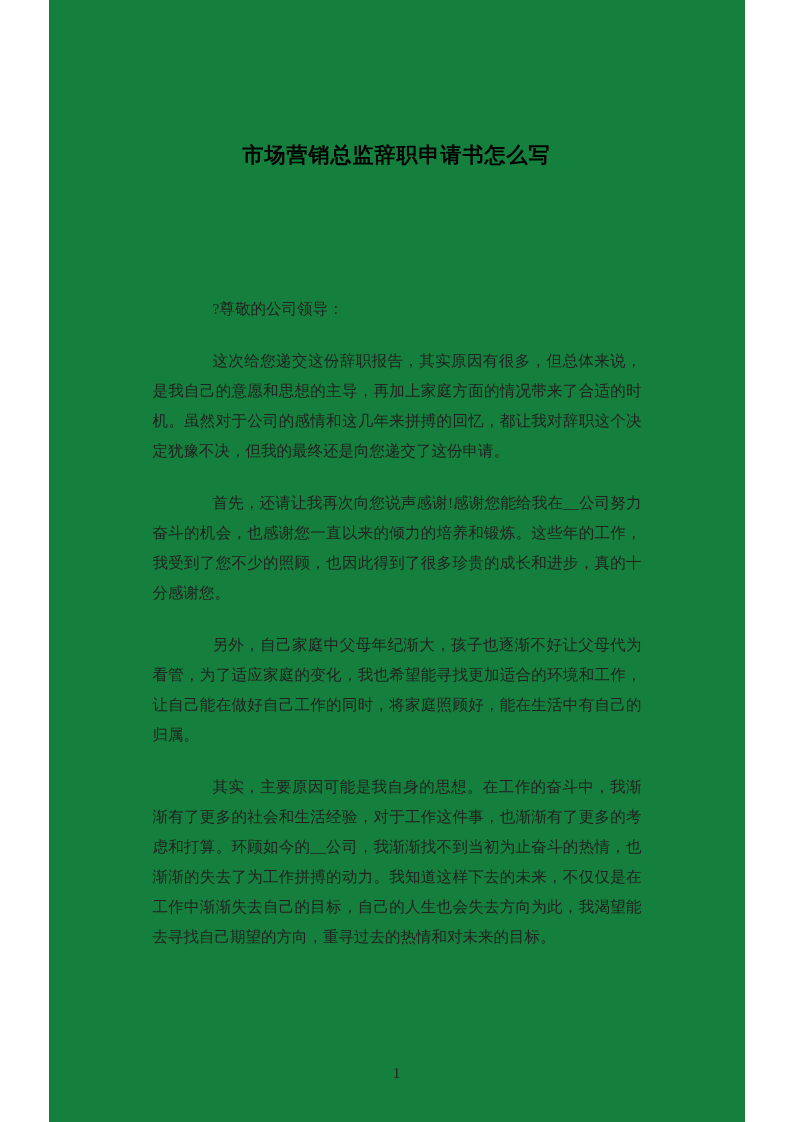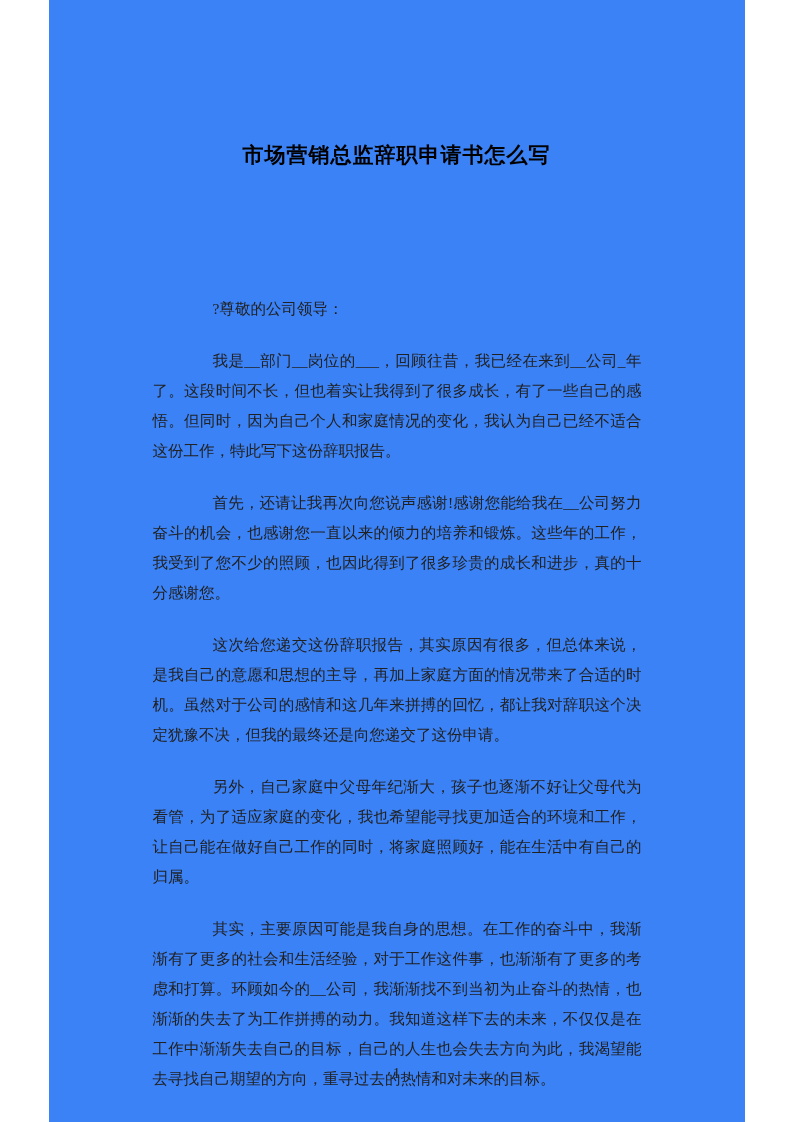--- a/index.html
+++ b/index.html
@@ -5,21 +5,21 @@
   html, body {
     margin: 0;
     padding: 0;
     background: #ffffff;
   }
   .page {
     position: relative;
     width: 696px;
     height: 1122px;
     margin: 0 auto;
-    background: #3b82f6;
+    background: #15803d;
     font-family: "Liberation Serif", "DejaVu Serif", serif;
     color: #212121;
     overflow: hidden;
     box-sizing: border-box;
   }
   .doc-title {
     padding-top: 142px;
     text-align: center;
     font-size: 21px;
     line-height: 26px;
@@ -54,23 +54,22 @@
 </style>
 </head>
 <body>
 
 <div class="page">
 
   <div class="doc-title">市场营销总监辞职申请书怎么写</div>
 
   <div class="content">
     <p>?尊敬的公司领导：</p>
-    <p>我是__部门__岗位的___，回顾往昔，我已经在来到__公司_年了。这段时间不长，但也着实让我得到了很多成长，有了一些自己的感悟。但同时，因为自己个人和家庭情况的变化，我认为自己已经不适合这份工作，特此写下这份辞职报告。</p>
+    <p>这次给您递交这份辞职报告，其实原因有很多，但总体来说，是我自己的意愿和思想的主导，再加上家庭方面的情况带来了合适的时机。虽然对于公司的感情和这几年来拼搏的回忆，都让我对辞职这个决定犹豫不决，但我的最终还是向您递交了这份申请。</p>
     <p>首先，还请让我再次向您说声感谢!感谢您能给我在__公司努力奋斗的机会，也感谢您一直以来的倾力的培养和锻炼。这些年的工作，我受到了您不少的照顾，也因此得到了很多珍贵的成长和进步，真的十分感谢您。</p>
-    <p>这次给您递交这份辞职报告，其实原因有很多，但总体来说，是我自己的意愿和思想的主导，再加上家庭方面的情况带来了合适的时机。虽然对于公司的感情和这几年来拼搏的回忆，都让我对辞职这个决定犹豫不决，但我的最终还是向您递交了这份申请。</p>
     <p>另外，自己家庭中父母年纪渐大，孩子也逐渐不好让父母代为看管，为了适应家庭的变化，我也希望能寻找更加适合的环境和工作，让自己能在做好自己工作的同时，将家庭照顾好，能在生活中有自己的归属。</p>
     <p>其实，主要原因可能是我自身的思想。在工作的奋斗中，我渐渐有了更多的社会和生活经验，对于工作这件事，也渐渐有了更多的考虑和打算。环顾如今的__公司，我渐渐找不到当初为止奋斗的热情，也渐渐的失去了为工作拼搏的动力。我知道这样下去的未来，不仅仅是在工作中渐渐失去自己的目标，自己的人生也会失去方向为此，我渴望能去寻找自己期望的方向，重寻过去的热情和对未来的目标。</p>
   </div>
 
   <div class="page-footer">
     <span>1</span>
   </div>
 
 </div>
 

